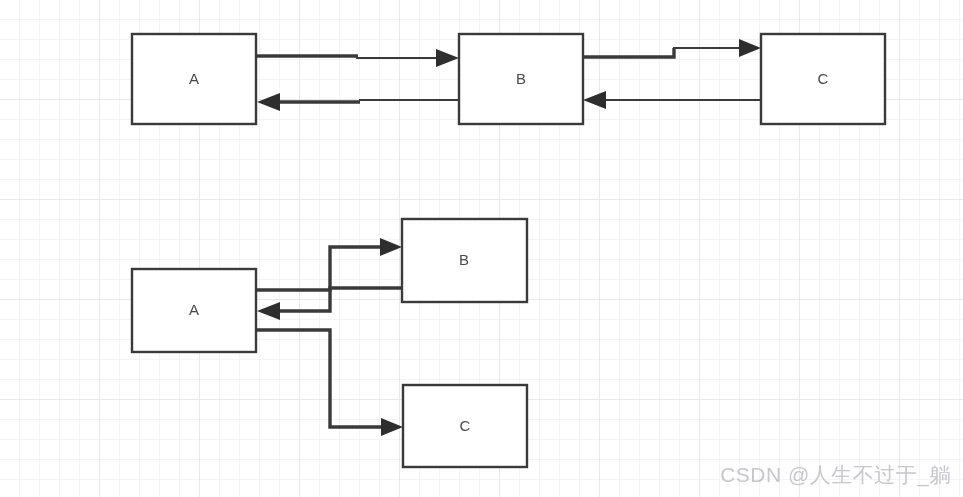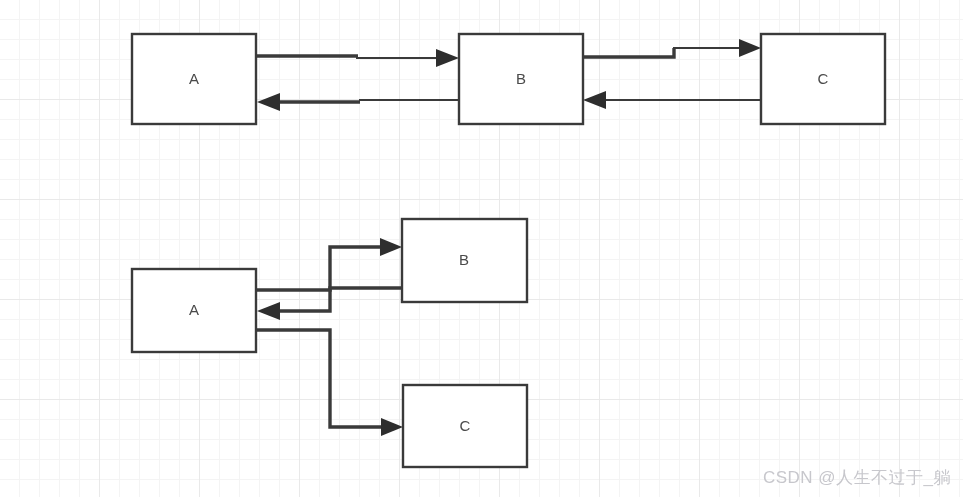--- a/index.html
+++ b/index.html
@@ -62,21 +62,21 @@
   .arrow-head {
     fill: #2e2e2e;
     stroke: none;
   }
   .watermark {
     position: absolute;
     right: 12px;
     bottom: 8px;
     color: #c7c7cc;
     font-family: "Liberation Sans", "DejaVu Sans", sans-serif;
-    font-size: 17px;
+    font-size: 21px;
     letter-spacing: 0.5px;
     white-space: nowrap;
     user-select: none;
   }
 </style>
 </head>
 <body>
 
 <div id="canvas">
 

